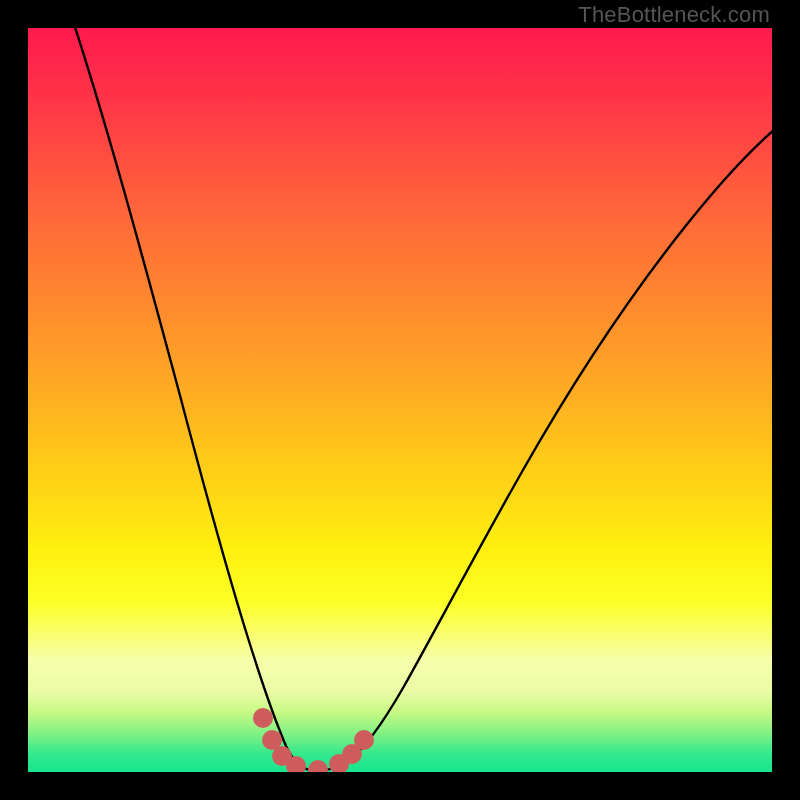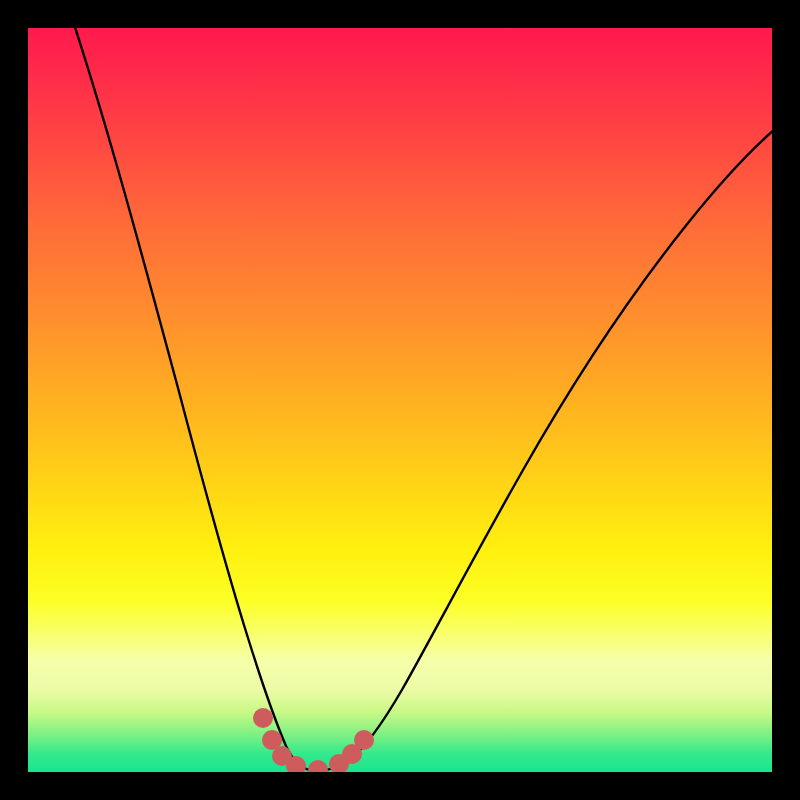--- a/index.html
+++ b/index.html
@@ -99,13 +99,14 @@
         <circle cx="254" cy="728" r="10"></circle>
         <circle cx="268" cy="738" r="10"></circle>
         <circle cx="290" cy="742" r="10"></circle>
         <circle cx="311" cy="736" r="10"></circle>
         <circle cx="324" cy="726" r="10"></circle>
         <circle cx="336" cy="712" r="10"></circle>
       </g>
     </svg>
   </div>
 
+  <div class="watermark">TheBottleneck.com</div>
 </div>
 
 </body></html>

